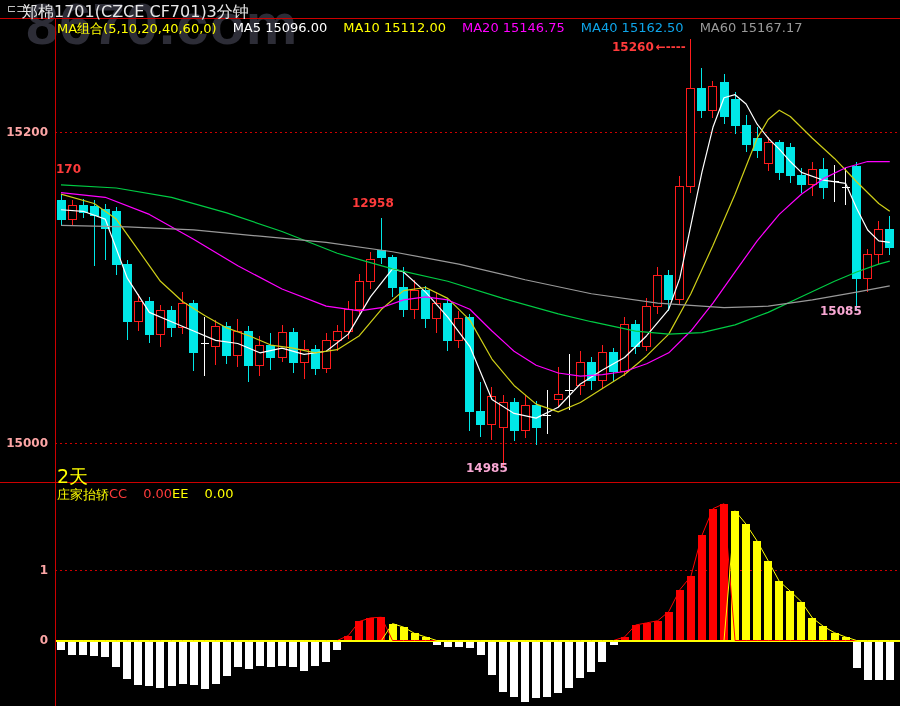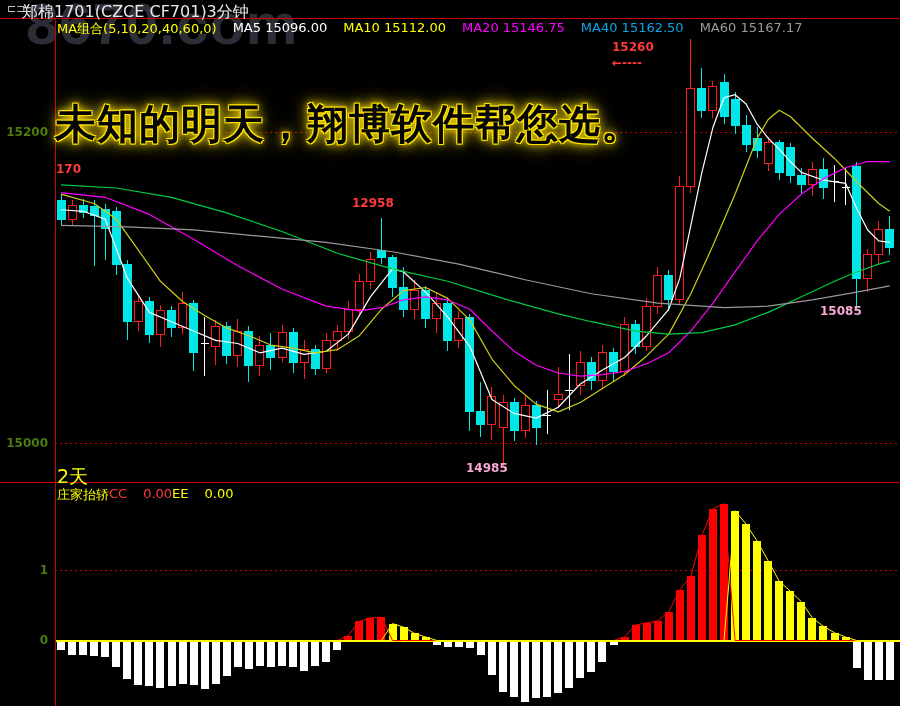--- a/index.html
+++ b/index.html
@@ -9,29 +9,29 @@
   .wm-site{position:absolute;left:26px;top:-10px;font:bold 58px "Liberation Sans",sans-serif;
            color:#2d2d37;letter-spacing:1px;z-index:1;}
   .titlebar{position:absolute;left:0;top:0;width:100%;height:18px;z-index:5;}
   .tb-icon{position:absolute;left:7px;top:2px;color:#c0c0c0;font-size:11px;line-height:14px;}
   .tb-title{position:absolute;left:22px;top:2px;color:#e8e8e8;font-size:16px;white-space:nowrap;}
   .ma-row{position:absolute;left:57px;top:20px;display:flex;gap:16px;font-size:13px;
           white-space:nowrap;z-index:6;}
   .sub-header{position:absolute;left:57px;top:486px;display:flex;font-size:13px;z-index:6;white-space:nowrap;}
   .sub-header .gap-s{margin-left:16px;} .sub-header .gap-m{}
   .lbl{position:absolute;font:bold 12px "DejaVu Sans",sans-serif;line-height:14px;z-index:6;white-space:nowrap;}
-  .axis{left:2px;width:46px;text-align:right;color:#4d7c0f;}
+  .axis{left:2px;width:46px;text-align:right;color:#fca5a5;}
   .c-white{color:#ffffff;} .c-yel{color:#ffff00;} .c-mag{color:#ff00ff;}
   .c-grn{color:#0ea5e9;} .c-gray{color:#9a9a9a;} .c-red{color:#ff3b3b;} .c-cyan{color:#f9a8d4;}
   .period{position:absolute;left:57px;top:464px;color:#ffff00;font-size:19px;z-index:6;}
   .slogan{position:absolute;left:55px;top:97px;z-index:7;white-space:nowrap;
           font:bold 41px "DejaVu Serif","Liberation Serif",serif;letter-spacing:1px;color:#050505;
           text-shadow:-1px -1px 0 #ffe400,1px -1px 0 #ffe400,-1px 1px 0 #ffe400,1px 1px 0 #ffe400,
                       0 0 7px #ffe400,0 0 14px #d8c000,0 0 20px #b09800;}
-  .ann-high{display:flex;gap:2px;flex-direction:column;}
+  .ann-high{display:flex;align-items:center;gap:2px;}
 </style>
 </head>
 <body>
 
 <div class="screen">
 
   <div class="wm-site">8670.com</div>
 
   <svg id="chart-svg" width="900" height="706" viewBox="0 0 900 706" style="z-index:2">
     <g id="g-grid">
@@ -373,21 +373,20 @@
 
   <div class="ma-row">
     <span class="c-yel">MA组合(5,10,20,40,60,0)</span>
     <span class="c-white">MA5 15096.00</span>
     <span class="c-yel">MA10 15112.00</span>
     <span class="c-mag">MA20 15146.75</span>
     <span class="c-grn">MA40 15162.50</span>
     <span class="c-gray">MA60 15167.17</span>
   </div>
 
-  <div class="slogan">未知的明天，翔博软件帮您选。</div>
 
   <div class="lbl axis" style="top:125px">15200</div>
   <div class="lbl axis" style="top:436px">15000</div>
   <div class="lbl axis" style="top:563px">1</div>
   <div class="lbl axis" style="top:633px">0</div>
 
   <div class="lbl c-red" style="left:56px;top:162px">170</div>
   <div class="lbl c-red" style="left:352px;top:196px">12958</div>
   <div class="lbl c-red ann-high" style="left:612px;top:40px">
     <span>15260</span>

